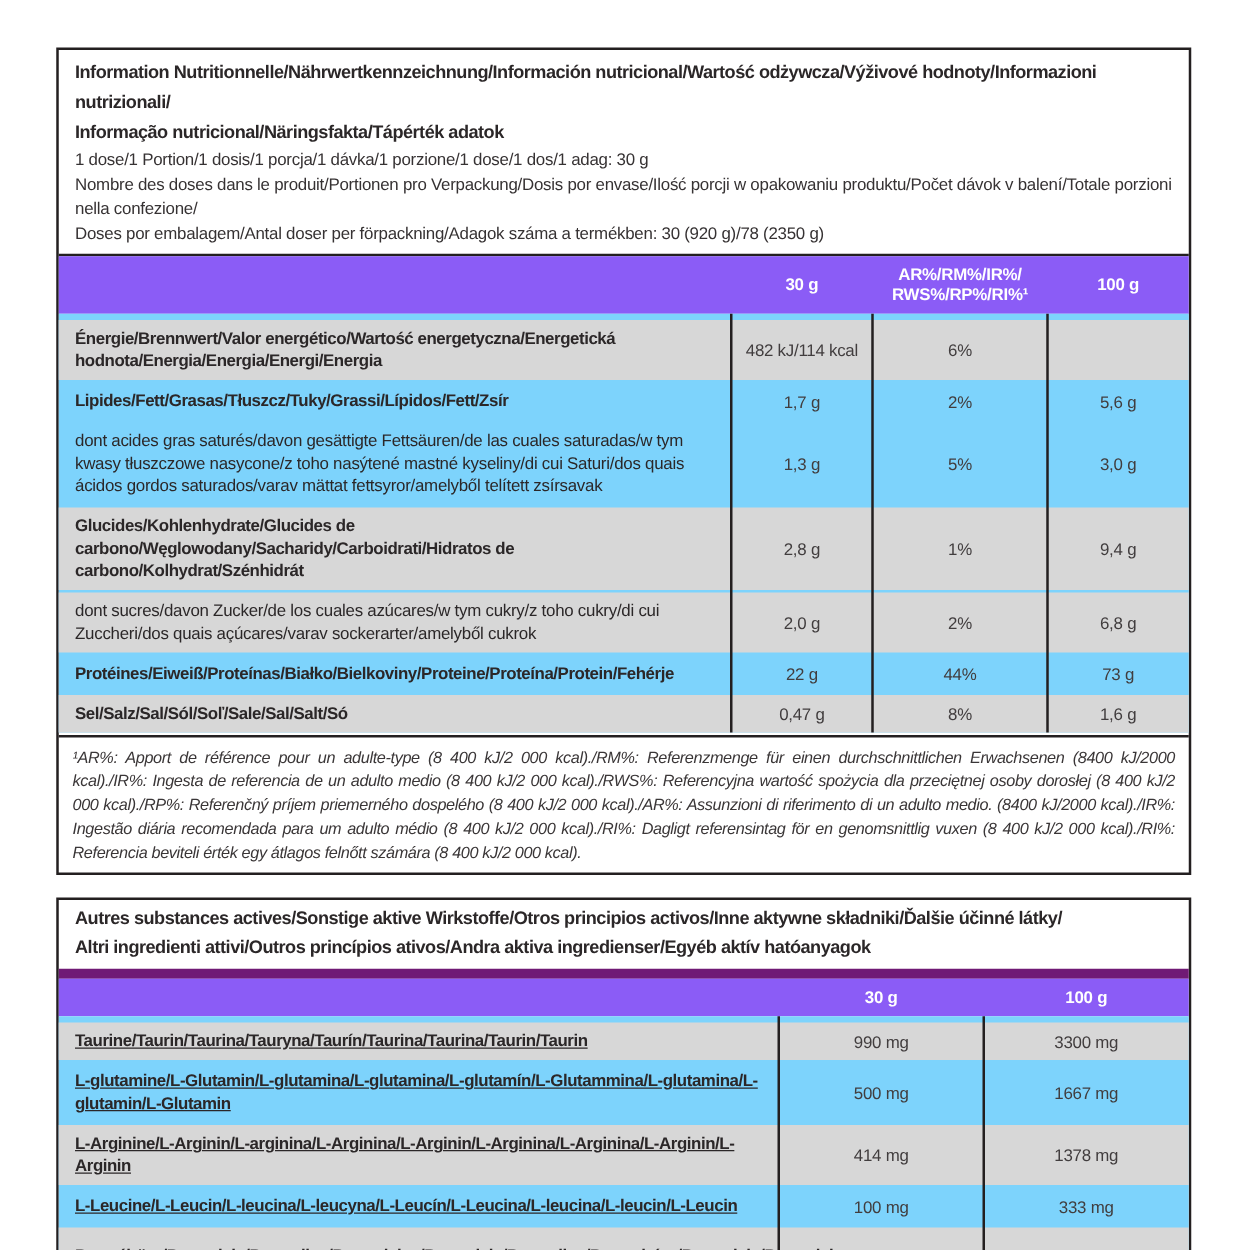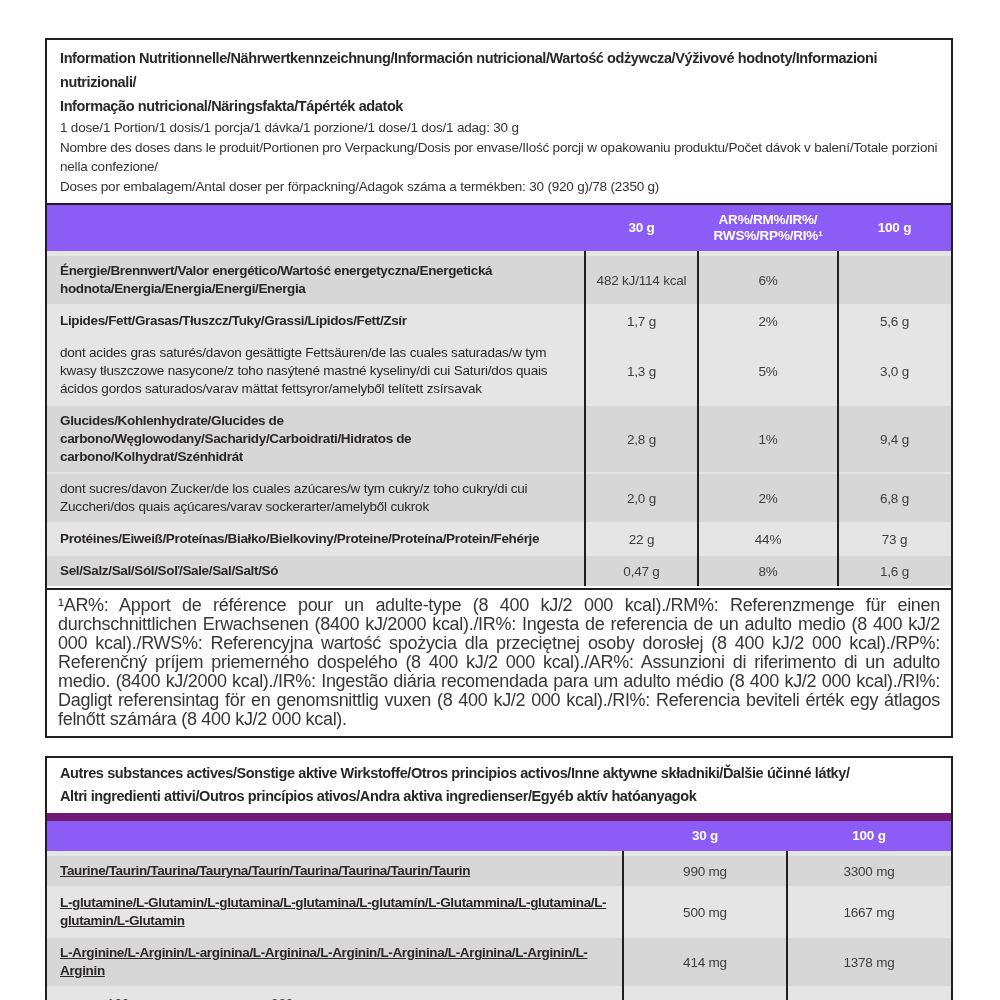--- a/index.html
+++ b/index.html
@@ -21,21 +21,21 @@
   .intro2 .title{font-weight:bold;font-size:14.5px;line-height:23px;letter-spacing:-0.4px;}
 
   
   .bar{background:#8b5cf6;color:#ffffff;display:flex;align-items:center;}
   .bar .sp{box-sizing:border-box;}
   .bar .c{box-sizing:border-box;text-align:center;font-weight:bold;font-size:13.5px;line-height:16px;}
   .bar1{height:46px;}
   .bar2{height:30px;}
 
   
-  .tbody{position:relative;padding-top:5px;background:#e5e5e5;}
+  .tbody{position:relative;padding-top:5px;background:#7dd3fc;}
   .row{display:flex;margin-bottom:2px;}
   .row:last-child{margin-bottom:0;}
   .row.shaded{background:#d7d7d7;}
   .cell{box-sizing:border-box;display:flex;align-items:center;}
   .cell.label{padding:6px 10px 6px 13px;font-size:13.5px;line-height:18px;}
   .cell.label.bold{font-weight:bold;letter-spacing:-0.35px;}
   .cell.v{justify-content:center;text-align:center;font-size:13.5px;color:#413d3e;}
   
   .t1 .lab{width:538px;}
   .t1 .c1{width:113px;}
@@ -45,21 +45,21 @@
   .t2 .lab{width:576px;text-decoration:underline;}
   .t2 .c1{width:164px;}
   .t2 .c2{width:164px;}
   
   .vline{position:absolute;top:0;bottom:0;width:2px;background:#231f20;}
   .t1 .vl1{left:537px;} .t1 .vl2{left:650px;} .t1 .vl3{left:790px;}
   .t2 .vl1{left:575px;} .t2 .vl2{left:739px;}
 
   
   .footnote{border-top:2px solid #231f20;padding:6px 11px 7px 11px;
-    font-size:18px;line-height:19px;color:#3a3637;text-align:justify;letter-spacing:-0.3px;}
+    font-size:13px;line-height:19px;color:#3a3637;text-align:justify;letter-spacing:-0.3px;font-style:italic;}
 
   
   .r-2l{min-height:46px;}
   .r-3l{min-height:62px;}
   .r-1l{min-height:30px;}
   .r-1s{min-height:28px;}
 </style>
 </head>
 <body>
 
@@ -158,20 +158,21 @@
         <div class="cell label bold lab">L-glutamine/L-Glutamin/L-glutamina/L-glutamina/L-glutamín/L-Glutammina/L-glutamina/L-glutamin/L-Glutamin</div>
         <div class="cell v c1">500 mg</div>
         <div class="cell v c2">1667 mg</div>
       </div>
       <div class="row shaded r-2l">
         <div class="cell label bold lab">L-Arginine/L-Arginin/L-arginina/L-Arginina/L-Arginin/L-Arginina/L-Arginina/L-Arginin/L-Arginin</div>
         <div class="cell v c1">414 mg</div>
         <div class="cell v c2">1378 mg</div>
       </div>
       <div class="row r-1l">
+        <div class="cell label bold lab">L-Leucine/L-Leucin/L-leucina/L-leucyna/L-Leucín/L-Leucina/L-leucina/L-leucin/L-Leucin</div>
         <div class="cell v c1">100 mg</div>
         <div class="cell v c2">333 mg</div>
       </div>
       <div class="row shaded r-2l">
         <div class="cell label bold lab">Bromélaïne/Bromelain/Bromelina/Bromelaina/Bromelain/Bromelina/Bromelaína/Bromelain/Bromelain</div>
         <div class="cell v c1">13 mg</div>
         <div class="cell v c2">43 mg</div>
       </div>
 
       <div class="vline vl1"></div>

